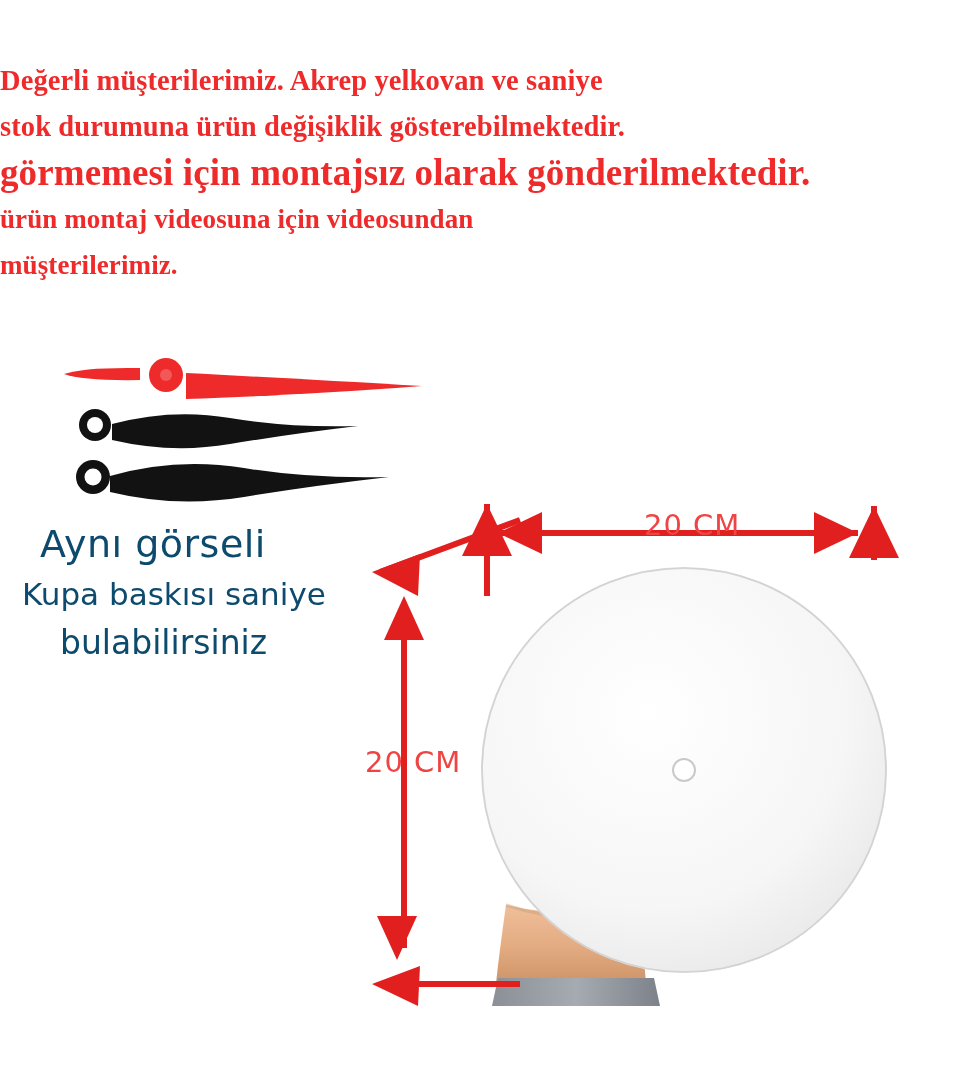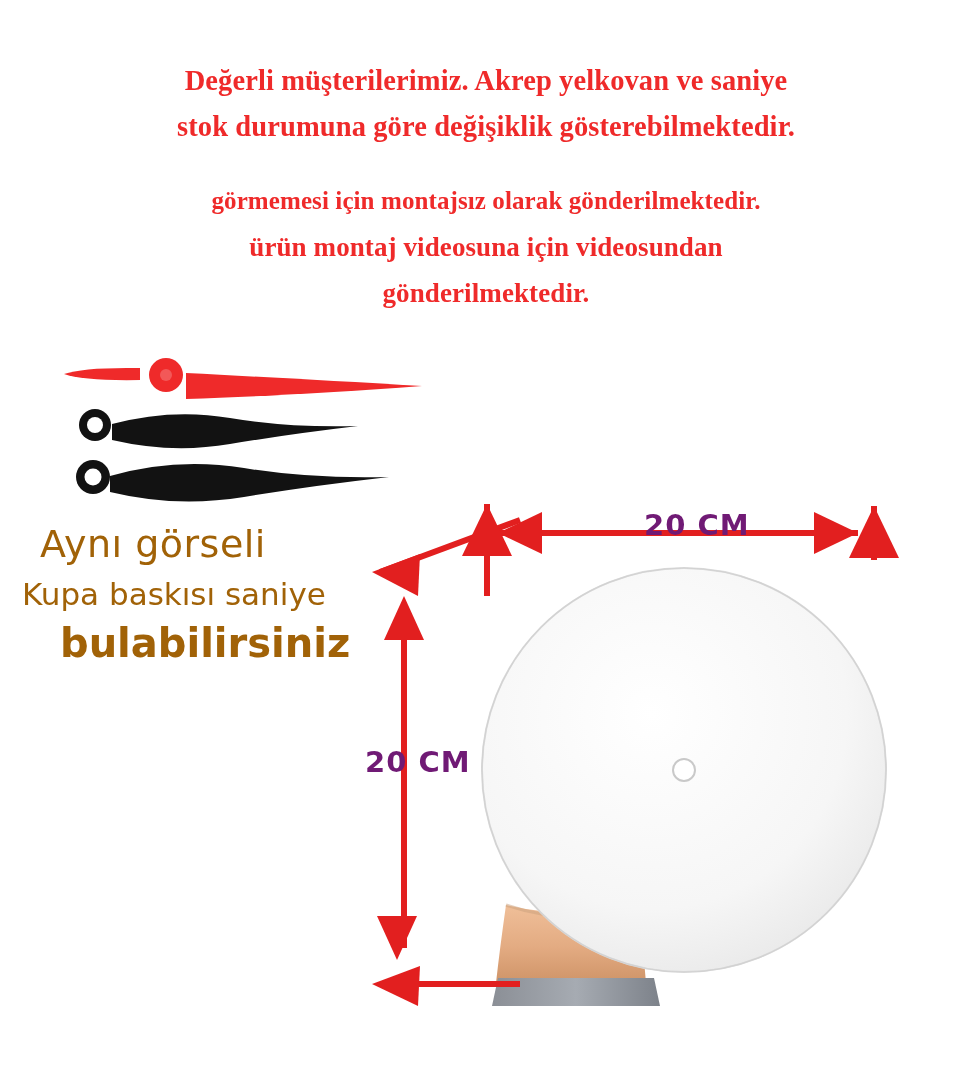--- a/index.html
+++ b/index.html
@@ -14,78 +14,76 @@
     overflow: hidden;
     font-family: "Liberation Sans", sans-serif;
   }
 
   
   .notice {
     position: absolute;
     top: 58px;
     left: 0;
     width: 972px;
-    text-align: center;
     color: #ef2a2a;
     font-family: "Liberation Serif", serif;
     font-weight: bold;
     font-size: 27.5px;
     line-height: 46px;
     letter-spacing: 0.1px;
   }
   .notice .line {
     display: block;
     white-space: nowrap;
   }
   .notice .line.l1 { font-size: 28.5px; }
   .notice .line.l2 { font-size: 28.5px; }
   .notice .line.l3 { font-size: 27px; }
-  .notice .line.l4 { font-size: 25px; margin-top: 28px; }
+  .notice .line.l4 { font-size: 37px; }
   .notice .line.l5 { font-size: 27px; }
   .notice .line.l6 { font-size: 27px; }
 
   
   .promo {
     position: absolute;
     left: 18px;
     top: 518px;
     width: 360px;
-    color: #a16207;
+    color: #0c4a6e;
     font-family: "DejaVu Sans", sans-serif;
     font-weight: 400;
   }
   .promo .p1 {
     font-size: 38px;
     line-height: 52px;
     letter-spacing: 0.5px;
     padding-left: 22px;
   }
   .promo .p2 {
     font-size: 31px;
     line-height: 48px;
     padding-left: 4px;
   }
   .promo .p3 {
     font-size: 33px;
     line-height: 50px;
     padding-left: 38px;
   }
   .promo .p4 {
-    font-size: 40px;
+    font-size: 33px;
     line-height: 50px;
     padding-left: 42px;
-    font-weight: bold;
   }
 
   
   .dim-label {
     position: absolute;
-    color: #701a75;
+    color: #ef4444;
     font-family: "DejaVu Sans", sans-serif;
-    font-weight: bold;
+    font-weight: normal;
     letter-spacing: 1px;
     font-size: 29px;
     white-space: nowrap;
   }
   .dim-top { left: 644px; top: 508px; }
   .dim-left { left: 365px; top: 745px; }
 
   
   svg.layer {
     position: absolute;
@@ -94,24 +92,24 @@
     width: 972px;
     height: 1080px;
     pointer-events: none;
   }
 </style>
 </head>
 <body>
 
 <div class="notice">
   <span class="line l1">Değerli müşterilerimiz. Akrep yelkovan ve saniye</span>
-  <span class="line l2">stok durumuna göre değişiklik gösterebilmektedir.</span>
+  <span class="line l2">stok durumuna ürün değişiklik gösterebilmektedir.</span>
   <span class="line l4">görmemesi için montajsız olarak gönderilmektedir.</span>
   <span class="line l5">ürün montaj videosuna için videosundan</span>
-  <span class="line l6">gönderilmektedir.</span>
+  <span class="line l6">müşterilerimiz.</span>
 </div>
 
 <svg class="layer" viewBox="0 0 972 1080">
   <defs>
     <radialGradient id="discGrad" cx="42%" cy="36%" r="78%">
       <stop offset="0%" stop-color="#ffffff"></stop>
       <stop offset="62%" stop-color="#f6f6f6"></stop>
       <stop offset="100%" stop-color="#e3e3e3"></stop>
     </radialGradient>
     <linearGradient id="skinGrad" x1="0" y1="0" x2="0" y2="1">

